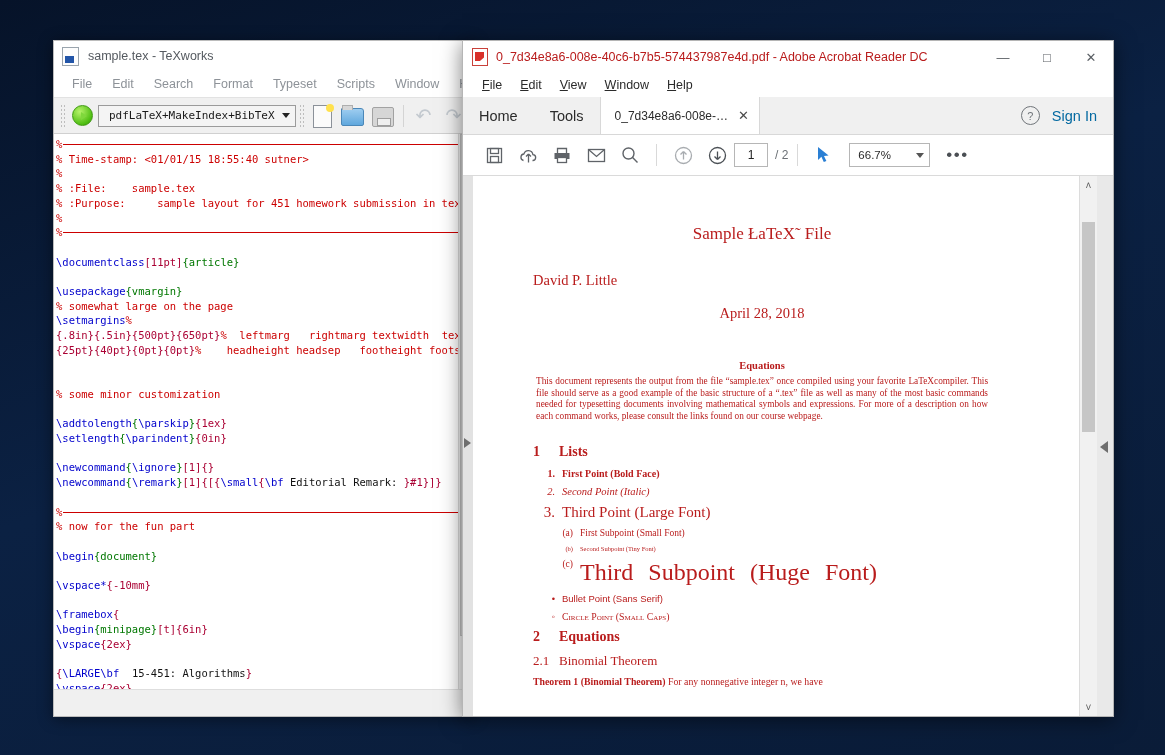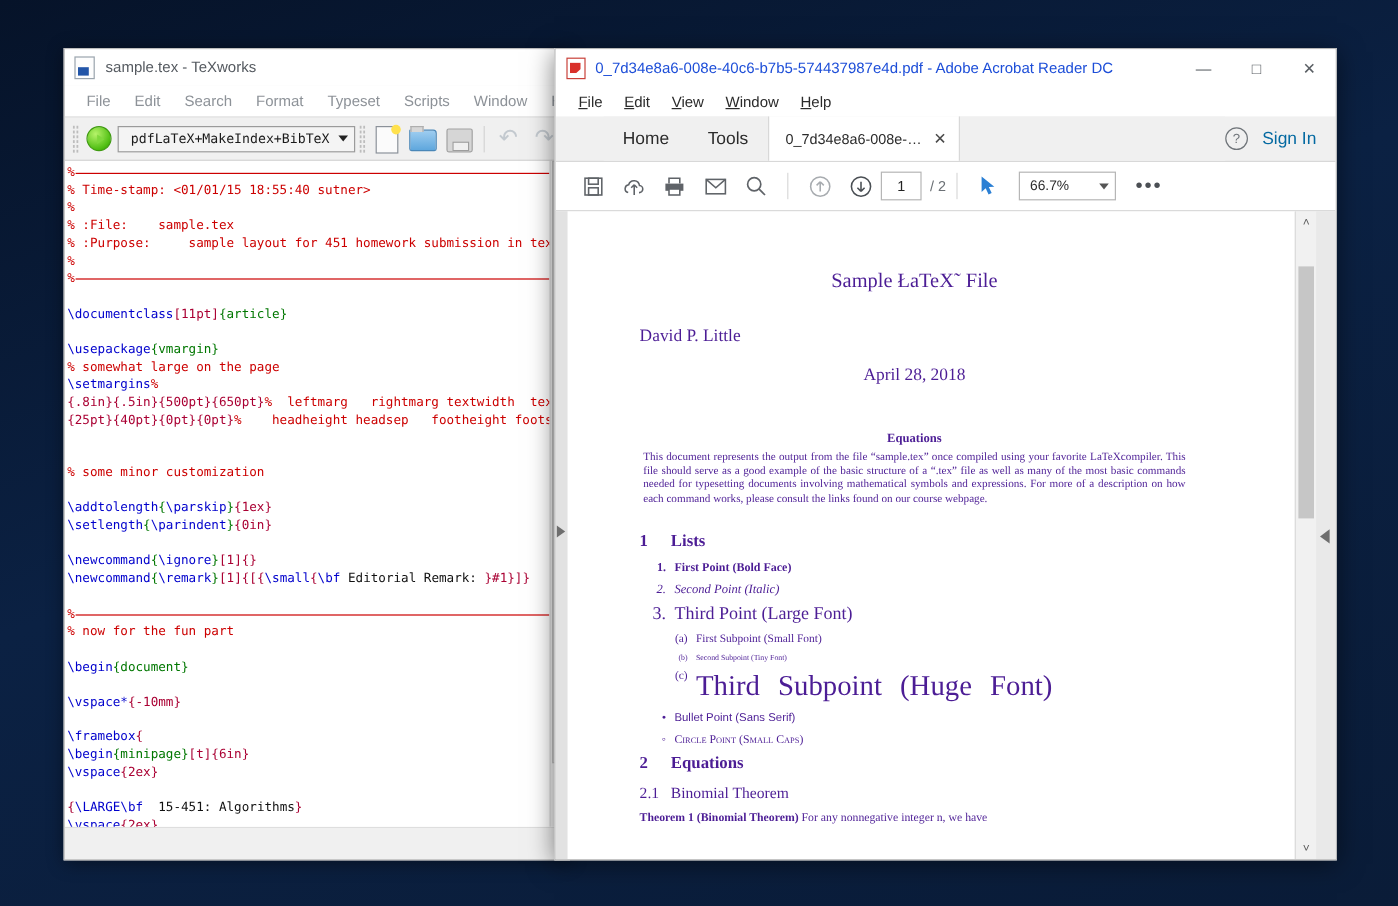--- a/index.html
+++ b/index.html
@@ -251,21 +251,21 @@
   }
   .ac-pdf-icon:after {
     content: "";
     position: absolute; left: 2px; top: 3px;
     width: 9px; height: 9px;
     background: #d9302a;
     clip-path: polygon(0 0, 100% 0, 100% 60%, 55% 100%, 0 100%);
   }
   .ac-title-text {
     font-size: 12.5px;
-    color: #1d4ed8;
+    color: #b91c1c;
     white-space: nowrap;
     overflow: hidden;
   }
   .ac-wincontrols {
     margin-left: auto;
     display: flex; align-items: center;
     height: 32px;
     flex: 0 0 auto;
   }
   .ac-wc {
@@ -286,21 +286,20 @@
     color: #2b2b2b;
     padding: 0 9px;
   }
   .ac-menu-item u { text-decoration: underline; }
   .ac-tabrow {
     height: 37px;
     background: #f0f0f0;
     border-bottom: 1px solid #d8d8d8;
     display: flex; align-items: stretch;
     flex: 0 0 auto;
-    padding-left: 40px;
   }
   .ac-navtab {
     display: flex; align-items: center;
     padding: 0 16px;
     font-size: 14.5px;
     color: #2b2b2b;
     background: #f0f0f0;
   }
   .ac-doctab {
     display: flex; align-items: center;
@@ -426,21 +425,21 @@
     position: absolute; left: 3px; top: 265px;
     width: 0; height: 0;
     border-top: 6px solid transparent;
     border-bottom: 6px solid transparent;
     border-right: 8px solid #6e6e6e;
   }
 
   
   .pdf-page {
     font-family: "Liberation Serif", serif;
-    color: #4c1d95;
+    color: #b91c1c;
     padding: 48px 88px 0 60px;
   }
   .pdf-title { text-align: center; font-size: 17px; margin-bottom: 28px; }
   .pdf-author { text-align: left; font-size: 14.5px; margin-bottom: 16px; }
   .pdf-date { text-align: center; font-size: 14.5px; margin-bottom: 38px; }
   .pdf-abstract-head { text-align: center; font-size: 10.5px; font-weight: bold; margin-bottom: 5px; }
   .pdf-abstract-body {
     font-size: 9.3px; line-height: 11.6px;
     text-align: justify;
     margin: 0 3px 22px 3px;

